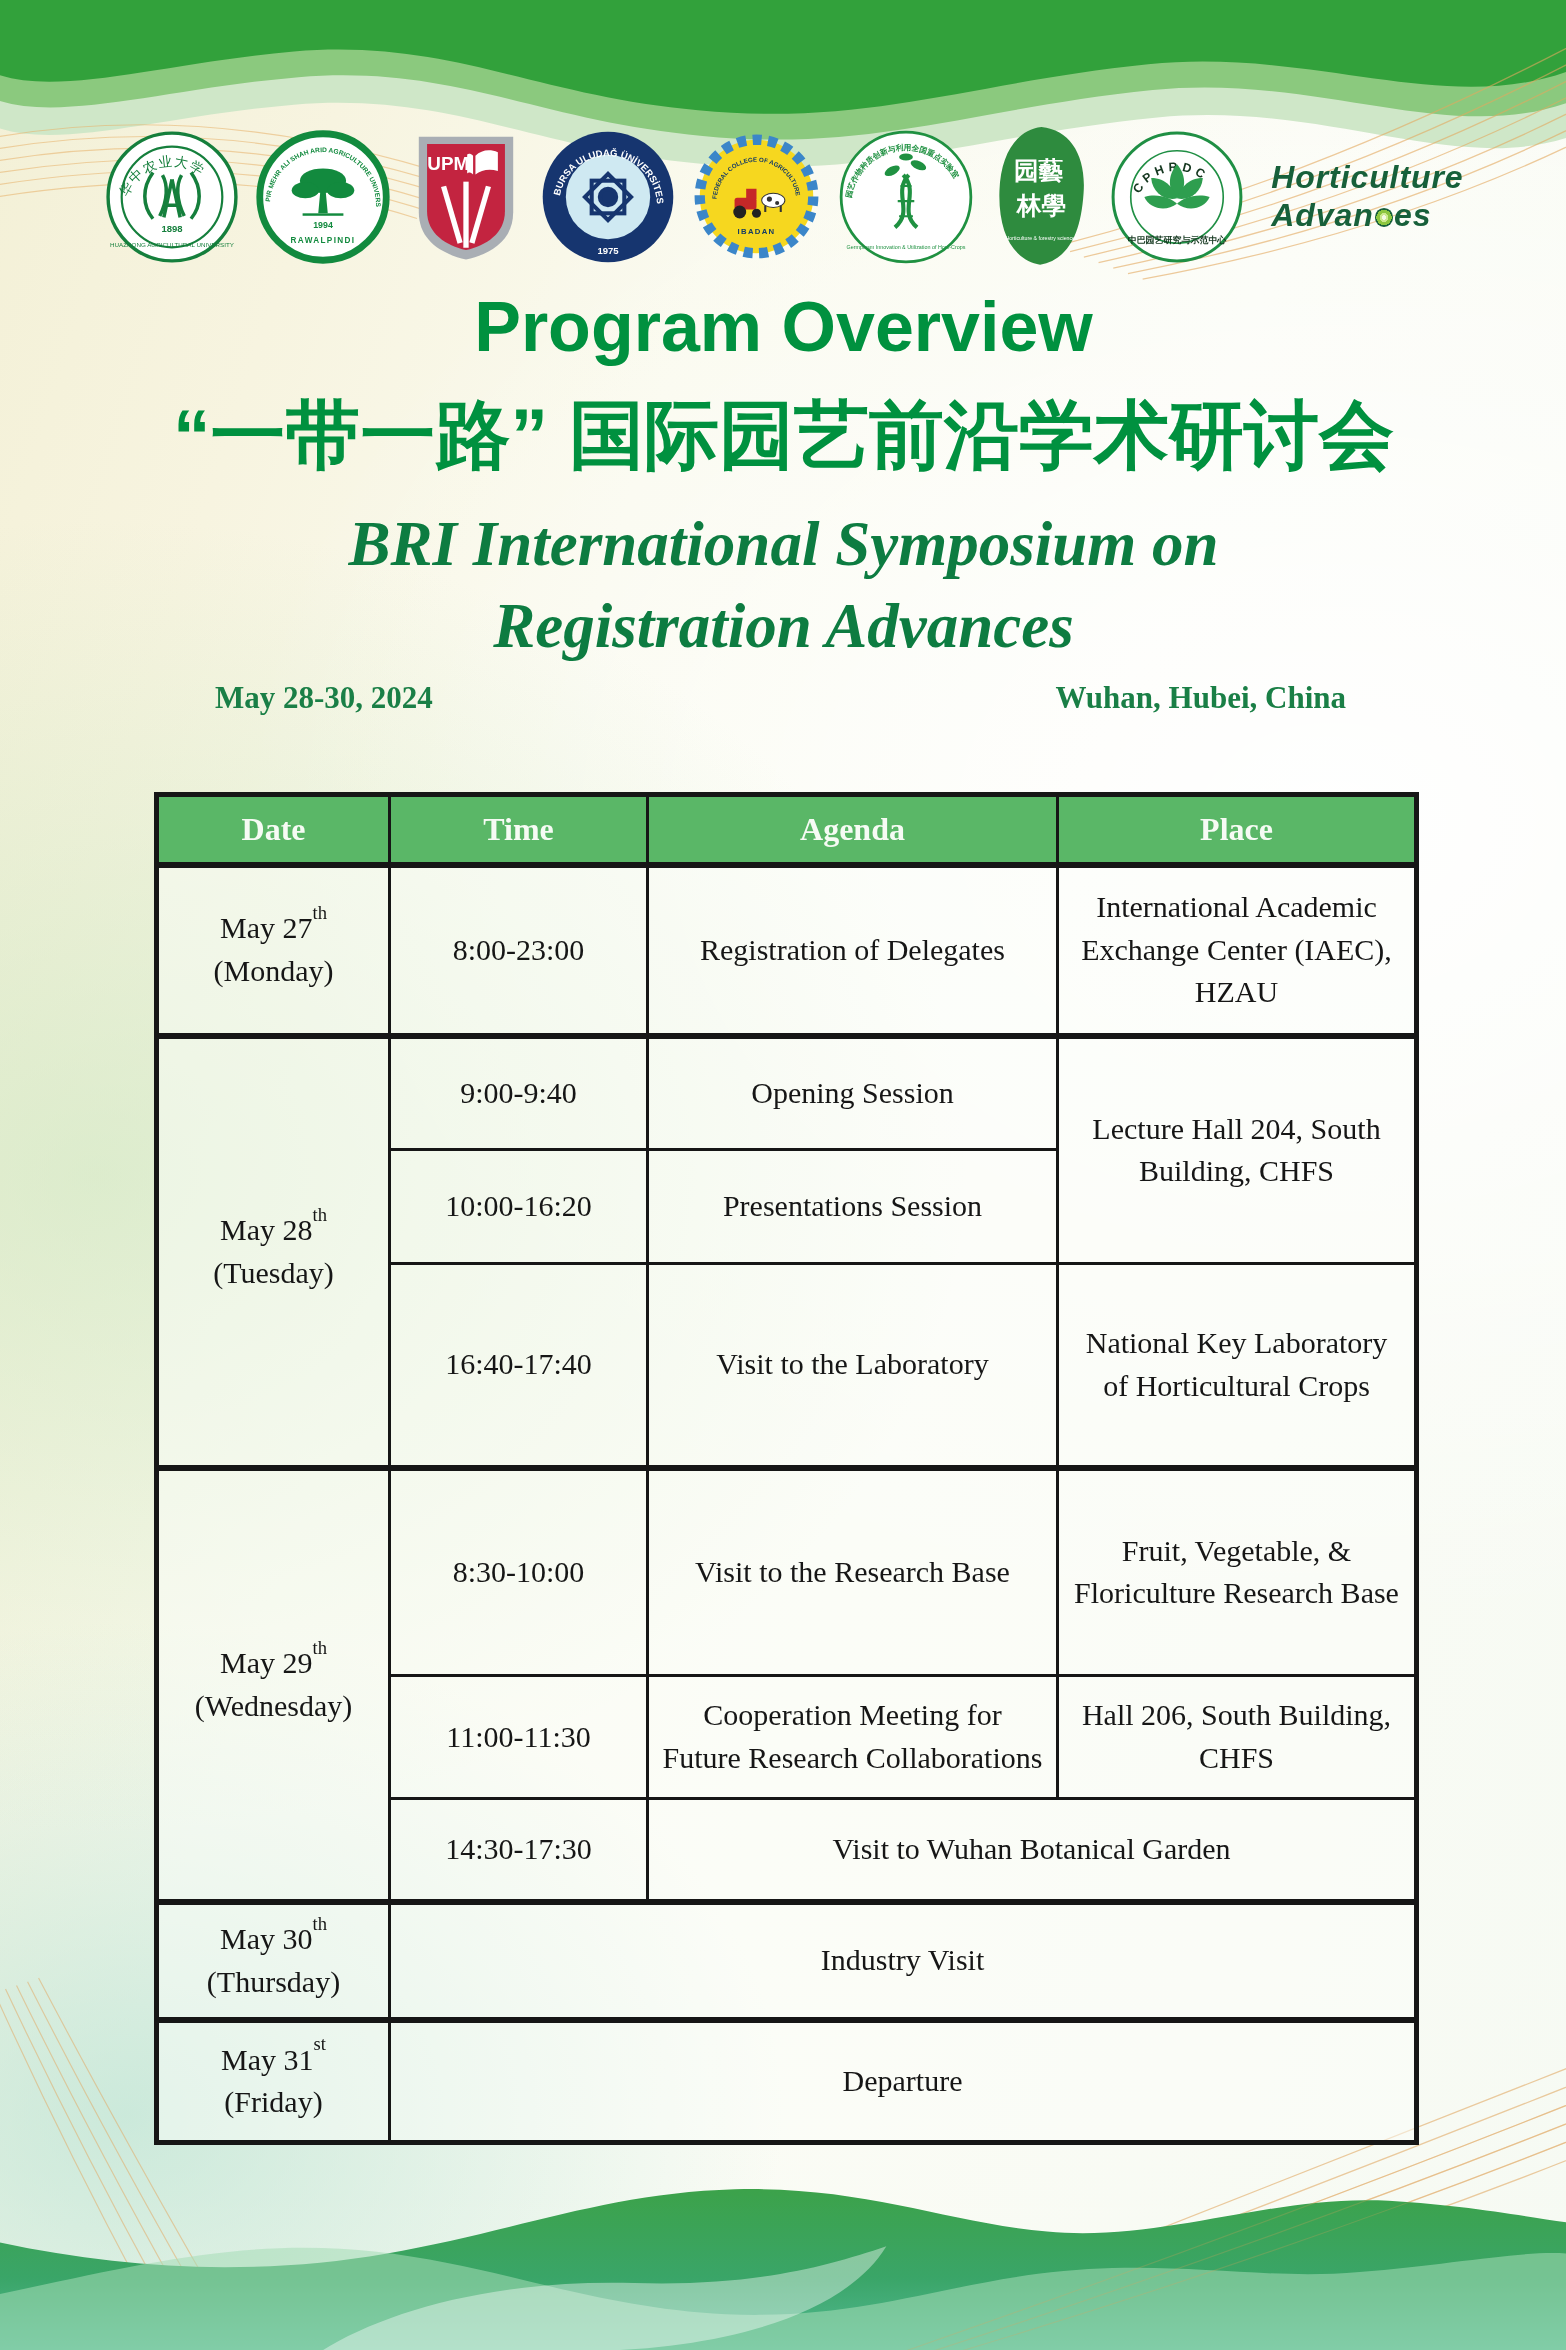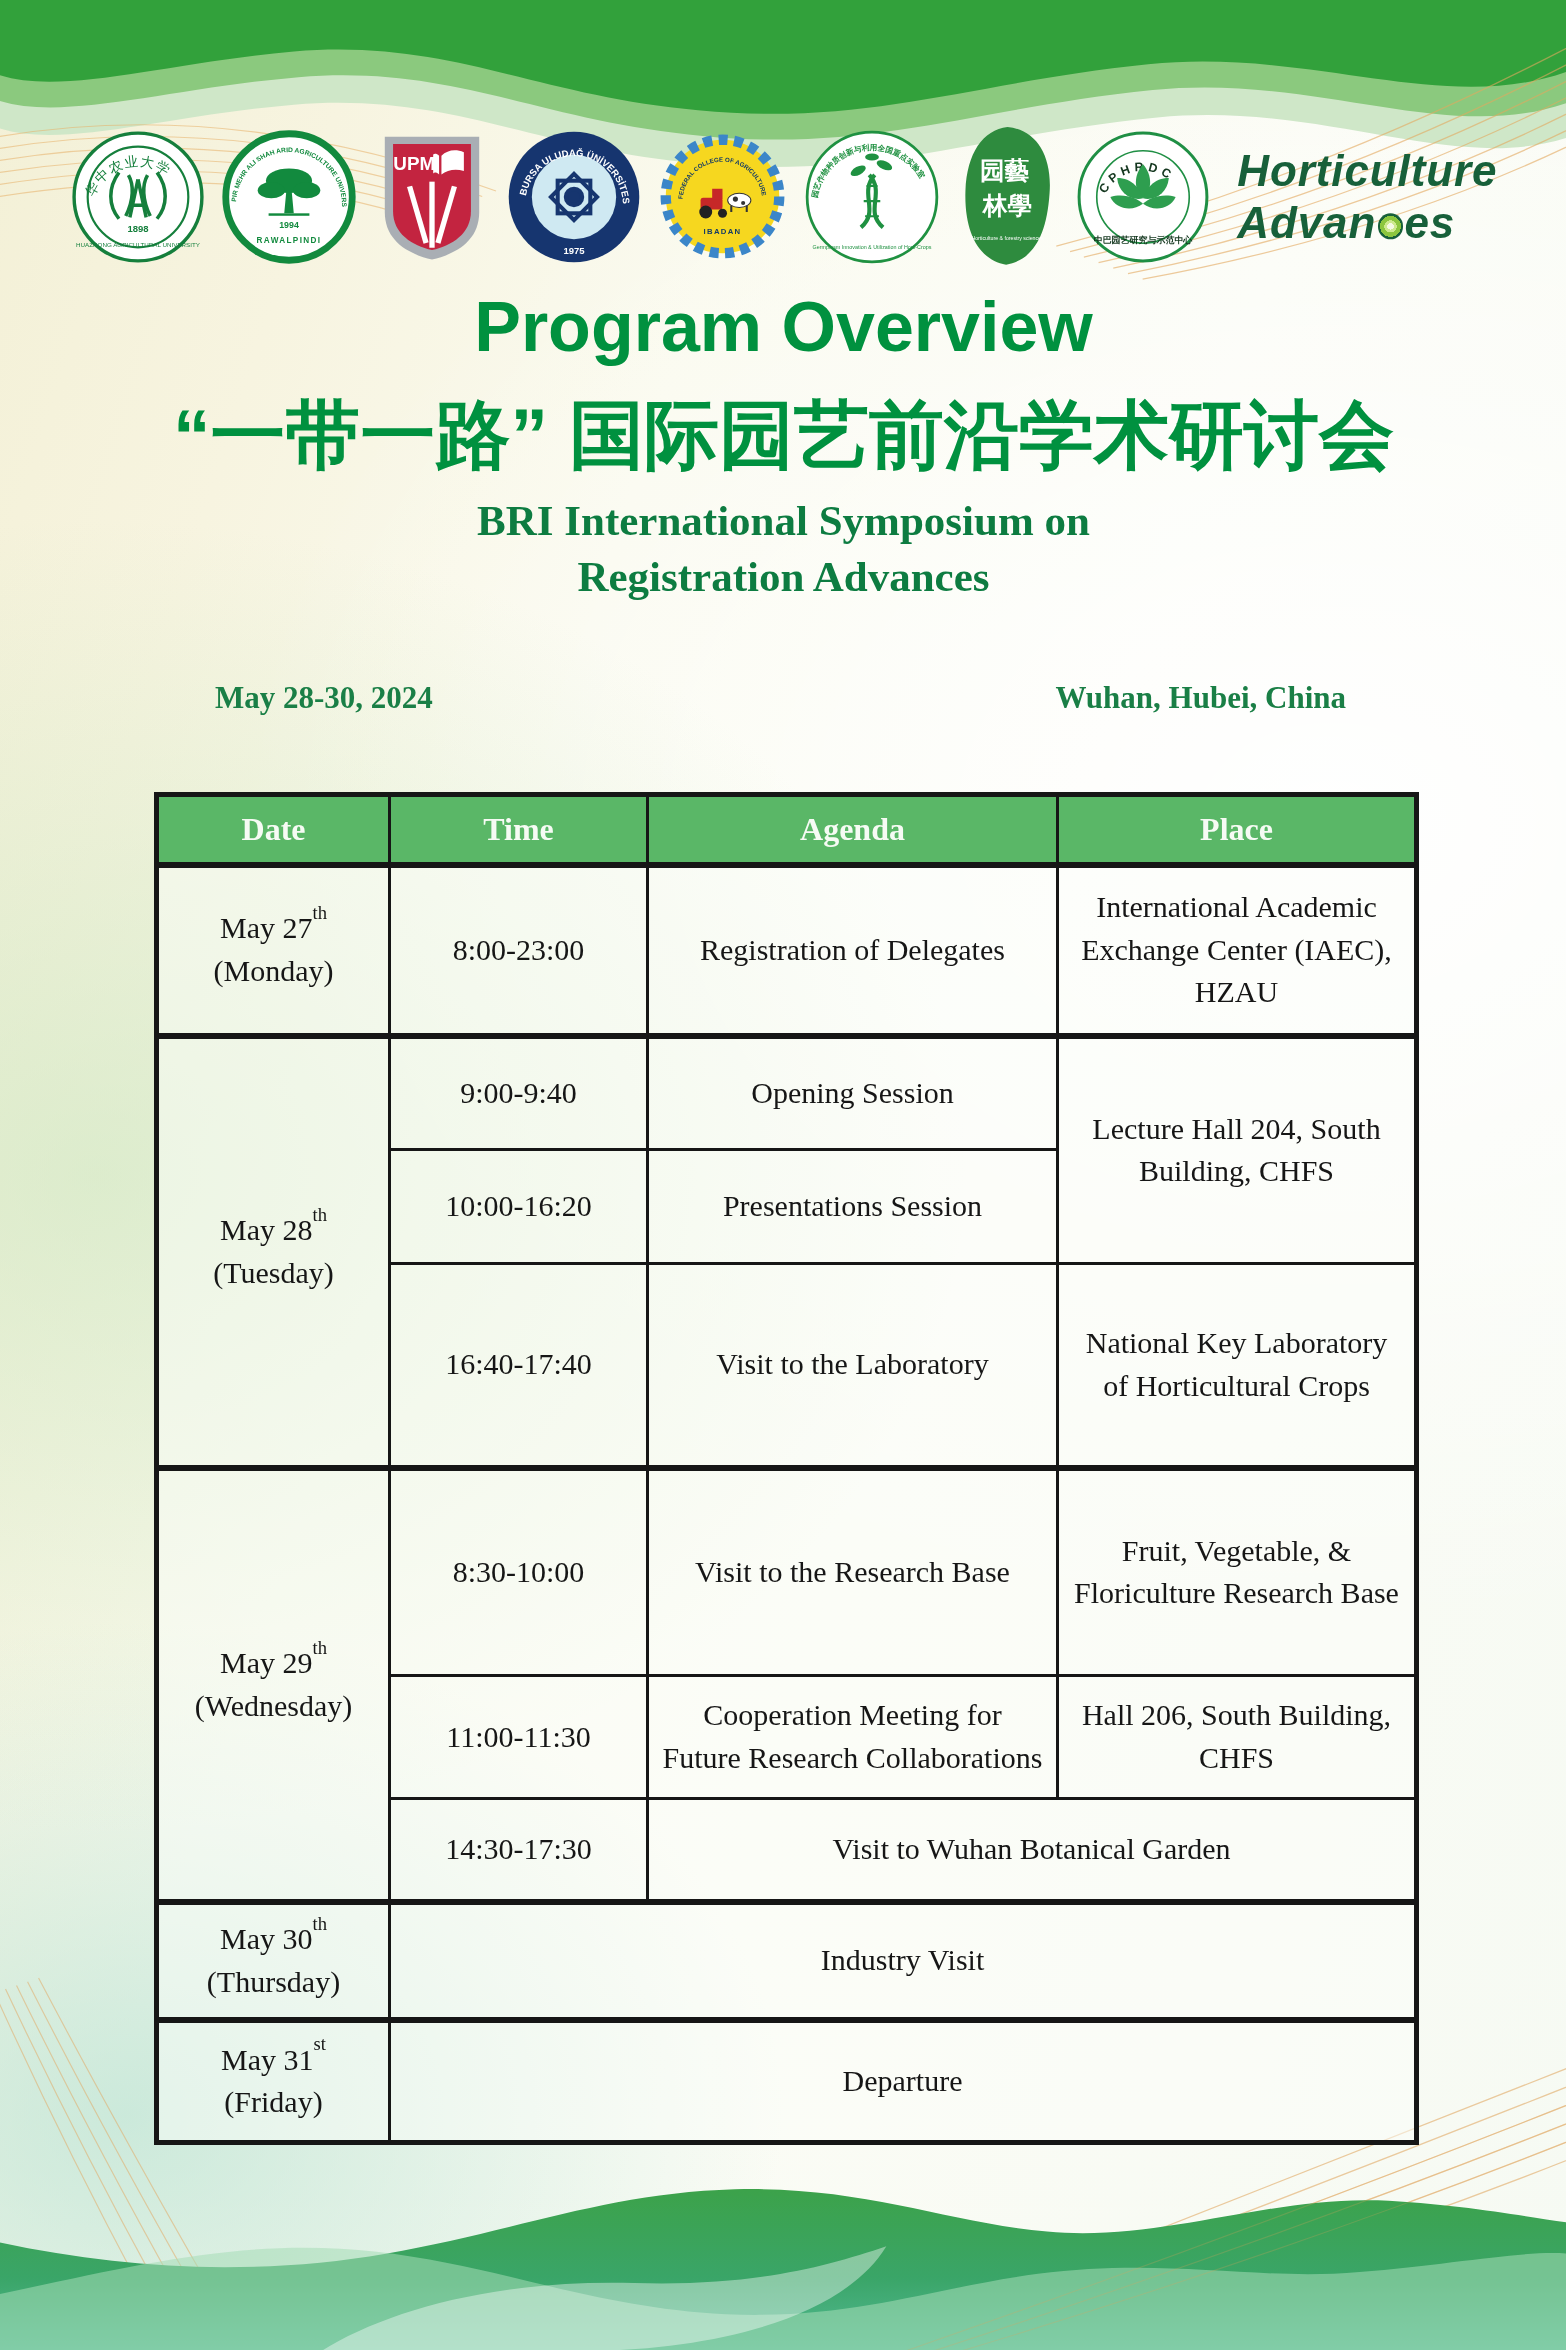--- a/index.html
+++ b/index.html
@@ -17,41 +17,41 @@
   .wave-bottom{position:absolute;bottom:0;left:0;width:1567px;height:395px;z-index:0;}
 
   
   .logos-row{
     position:absolute;top:116px;left:0;right:0;height:161px;z-index:2;
     display:flex;align-items:center;justify-content:center;gap:15.6px;padding:0 27.5px;
   }
   .logo{flex:0 0 auto;}
   .wordmark{
     font-family:"Liberation Sans",sans-serif;font-style:italic;font-weight:bold;
-    font-size:44px;line-height:1.18;color:#17603a;letter-spacing:0.9px;margin-left:11px;
+    font-size:32px;line-height:1.18;color:#17603a;letter-spacing:0.9px;margin-left:11px;
   }
   .kiwi{
     display:inline-block;width:0.58em;height:0.58em;border-radius:50%;
     transform:translateY(0.03em);margin:0 0.03em;
     background:radial-gradient(circle, #f4f9e3 0% 18%, #cde98f 18% 34%, #8cc63f 34% 58%, #17603a 58% 100%);
   }
 
   
   .title-block{position:absolute;top:287px;left:0;width:1567px;text-align:center;z-index:2;}
   .title-en{
     font-family:"Liberation Sans",sans-serif;font-weight:bold;font-size:70px;
     color:#00913f;letter-spacing:0px;
   }
   .title-zh{
     font-family:"Liberation Sans",sans-serif;font-weight:bold;font-size:75px;
     color:#00913f;margin-top:19px;
   }
   .subtitle{
-    font-family:"Liberation Serif",serif;font-weight:bold;font-size:43px;line-height:1.3;
-    color:#0d7c41;margin-top:6px;
+    font-family:"Liberation Serif",serif;font-weight:bold;font-size:63px;line-height:1.3;
+    color:#0d7c41;margin-top:17px;font-style:italic;
   }
 
   
   .meta-row{
     position:absolute;top:680px;left:154px;width:1260px;box-sizing:border-box;
     display:flex;justify-content:space-between;padding:0 68px 0 61px;z-index:2;
     font-family:"Liberation Serif",serif;font-weight:bold;font-size:31px;color:#1a7f46;
   }
 
   

